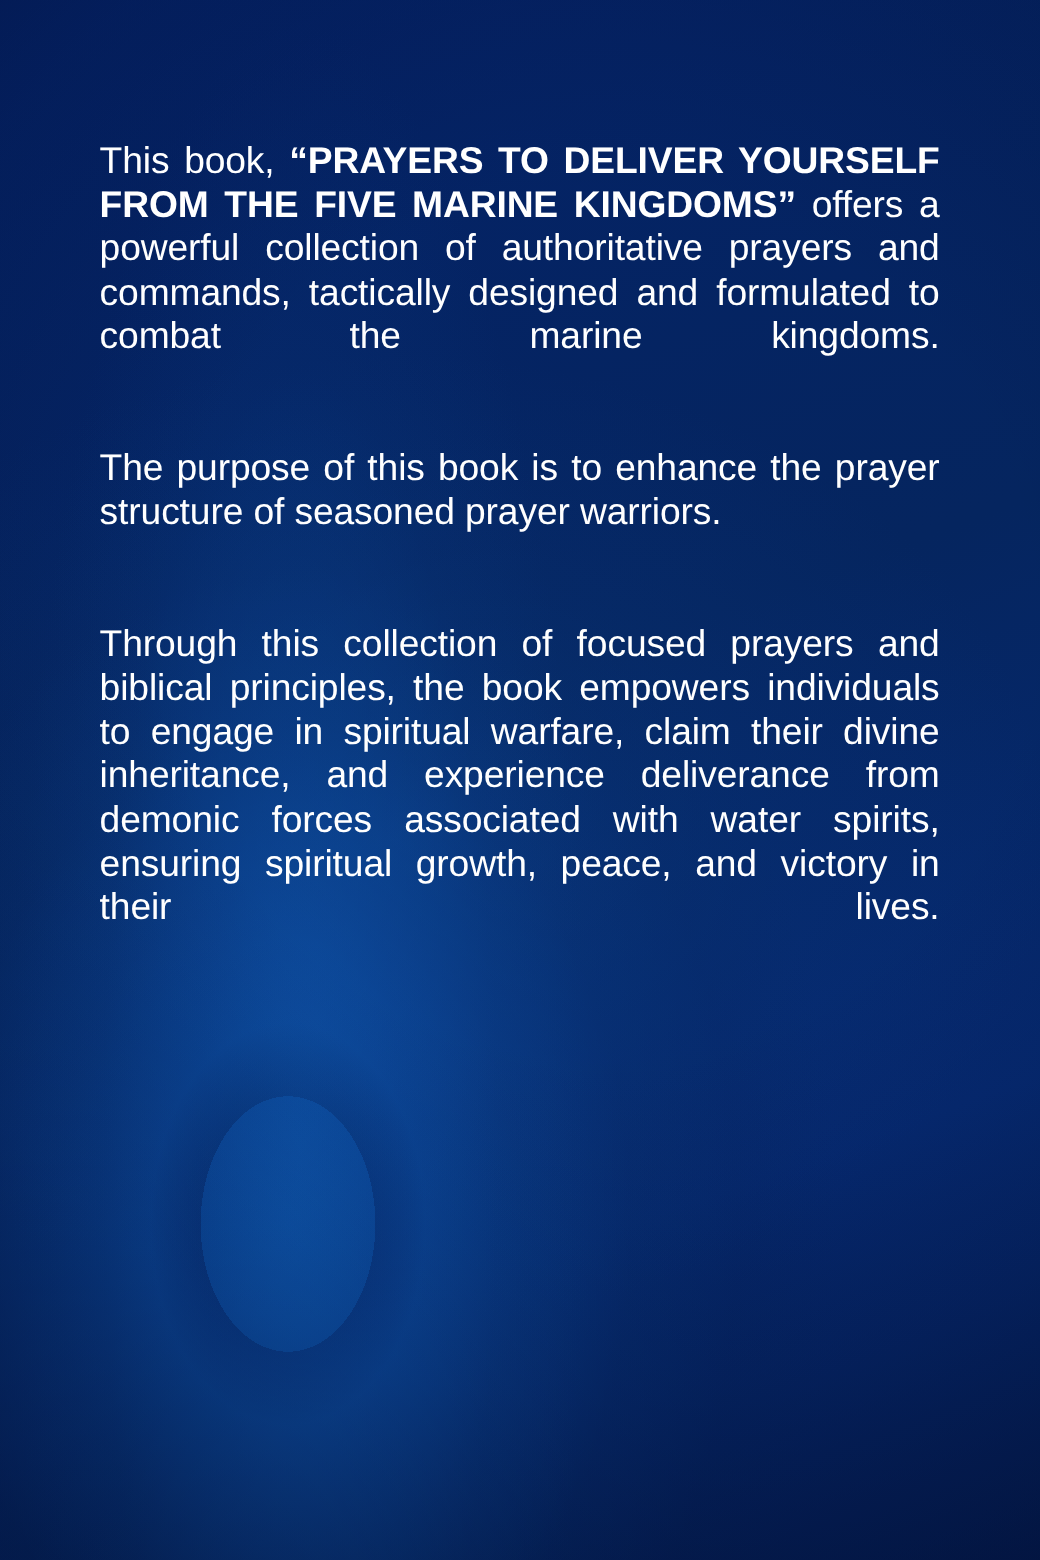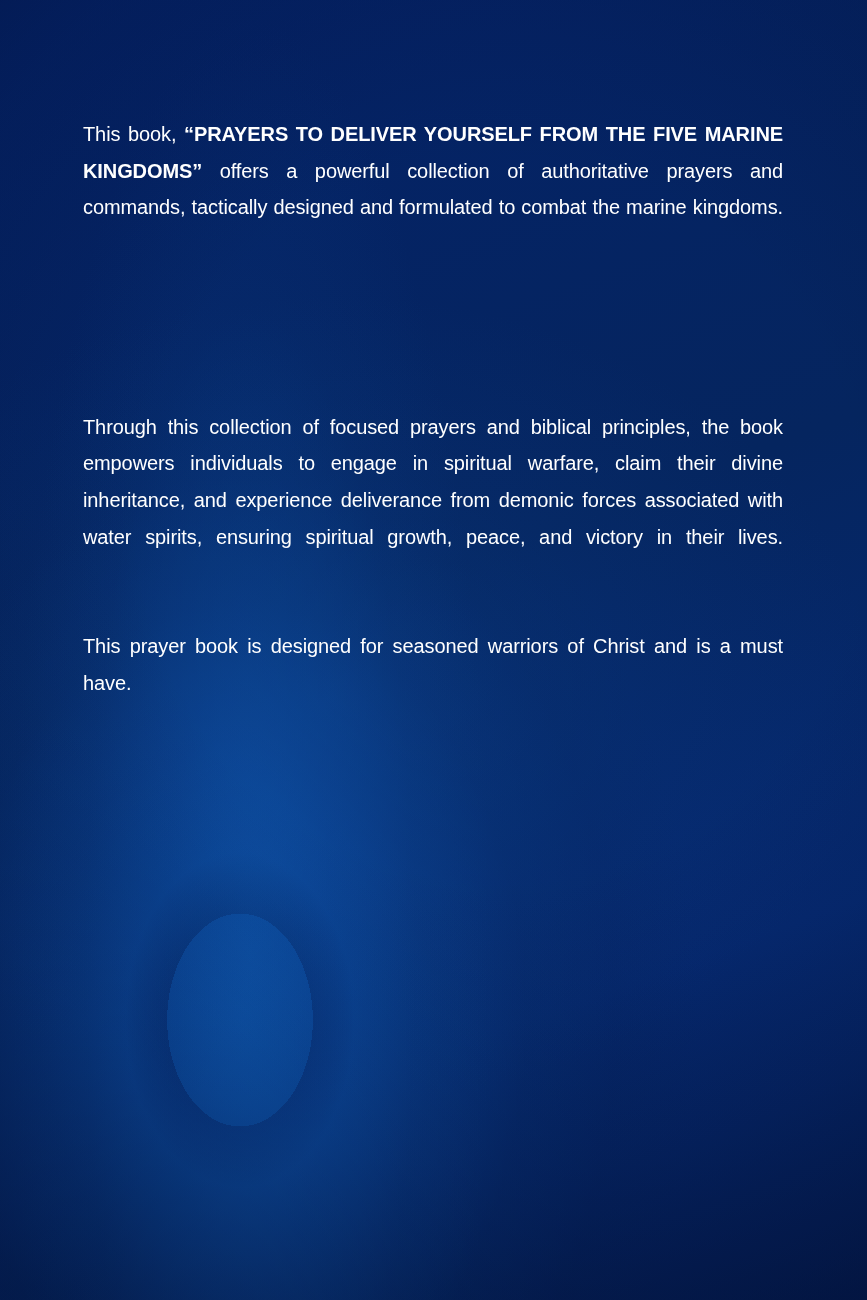--- a/index.html
+++ b/index.html
@@ -81,21 +81,21 @@
   
   .content {
     position: absolute;
     left: 83px;
     top: 116px;
     width: 700px;
     color: #ffffff;
   }
 
   .para {
-    font-size: 20px;
+    font-size: 31px;
     line-height: 36.6px;
     text-align: justify;
     text-justify: inter-word;
     letter-spacing: -0.1px;
     margin: 0 0 36.6px 0;
     -webkit-font-smoothing: antialiased;
   }
 
   .para:last-child {
     margin-bottom: 0;
@@ -120,20 +120,19 @@
   <div class="bg-base"></div>
   <div class="bg-glow-main"></div>
   <div class="bg-glow-column"></div>
   <div class="bg-glow-soft"></div>
   <div class="bg-vignette"></div>
 
   <div class="content">
 
     <p class="para"><span>This book, </span><span class="title-strong">“PRAYERS TO DELIVER YOURSELF FROM THE FIVE MARINE KINGDOMS”</span><span> offers a powerful collection of authoritative prayers and commands, tactically designed and formulated to combat the marine kingdoms.</span></p>
 
-    <p class="para"><br></p>
+    <p class="para"><span>The purpose of this book is to enhance the prayer structure of seasoned prayer warriors.</span><br></p>
 
     <p class="para"><span>Through this collection of focused prayers and biblical principles, the book empowers individuals to engage in spiritual warfare, claim their divine inheritance, and experience deliverance from demonic forces associated with water spirits, ensuring spiritual growth, peace, and victory in their lives.</span></p>
 
-    <p class="para"><span>This prayer book is designed for seasoned warriors of Christ and is a must have.</span></p>
 
   </div>
 </div>
 
 </body></html>

